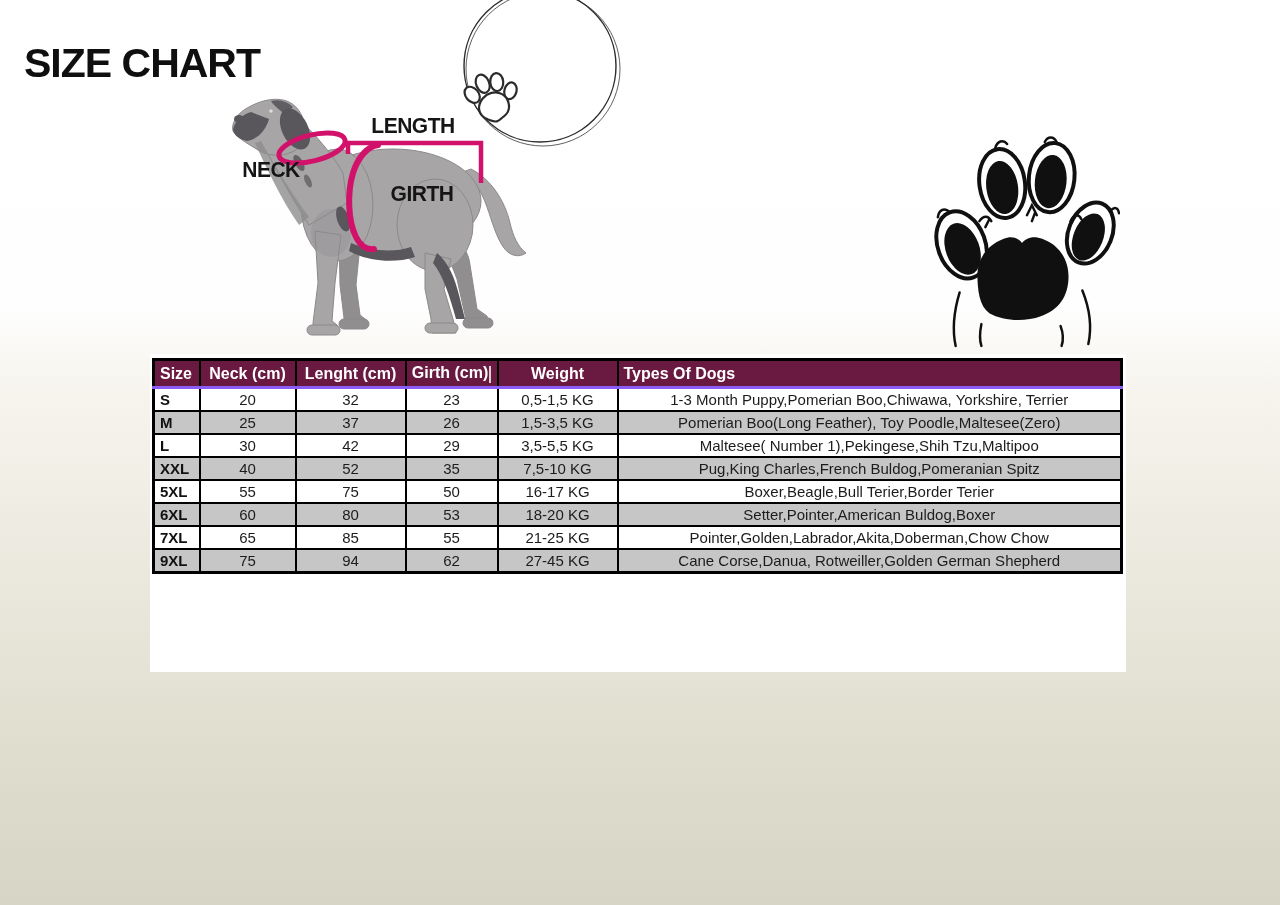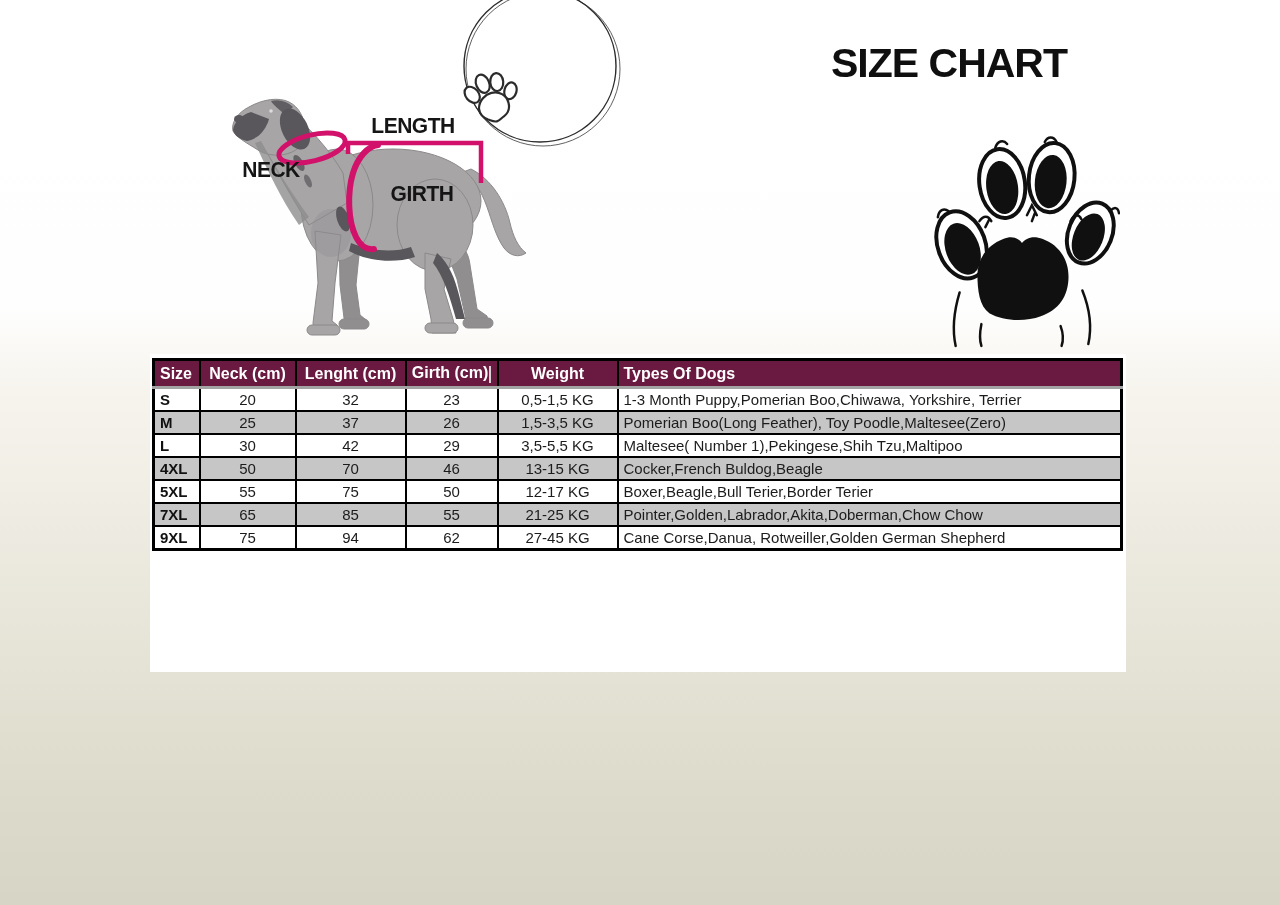--- a/index.html
+++ b/index.html
@@ -6,23 +6,24 @@
   body{
     width:1280px;height:905px;overflow:hidden;position:relative;
     font-family:"Liberation Sans",sans-serif;
     background:linear-gradient(180deg,#ffffff 0%,#fefefe 34%,#f6f4ed 43%,#ebe9de 63%,#e0dfd0 80%,#d7d5c5 100%);
   }
   .abs{position:absolute;}
 
   
   #title-wrap{left:0;top:0;width:1280px;height:150px;}
   #page-title{
-    left:0;top:40px;width:1067px;text-align:right;
+    left:0;top:40px;width:1067px;text-align:left;
     font-size:41px;font-weight:800;letter-spacing:-1px;color:#0f0f0f;
     z-index:3;
+    padding-left:24px;
   }
   #title-circle-svg{left:452px;top:-18px;z-index:2;}
 
   
   #dog-diagram{left:213px;top:85px;width:345px;height:265px;}
   .measure-label{
     position:absolute;font-weight:800;font-size:21px;letter-spacing:-0.5px;
     color:#151515;text-align:center;transform:scaleY(1.08);
   }
   #length-label{left:140px;top:28px;width:120px;}
@@ -33,26 +34,26 @@
   #large-paw-svg{left:922px;top:126px;z-index:2;}
 
   
   #table-backing{left:150px;top:354px;width:976px;height:318px;background:#fff;}
   #size-table-wrap{left:152px;top:358px;width:968px;}
   table{border-collapse:collapse;width:968px;table-layout:fixed;background:#fff;}
   table{border:3px solid #000;}
   th,td{border:2px solid #000;overflow:hidden;white-space:nowrap;}
   th{
     background:#6a1a40;color:#ffffff;font-size:16px;font-weight:700;
-    height:23px;padding:1px 5px;text-align:center;border-bottom:3px solid #a3a3a3;
+    height:23px;padding:1px 5px;text-align:center;border-bottom:3px solid #8b5cf6;
   }
   th.al{text-align:left;}
   td{font-size:15px;color:#1c1c1c;height:19px;padding:1px 5px;text-align:center;}
   td.size-cell{font-weight:700;text-align:left;color:#111;}
-  td.types-cell{text-align:left;margin-top:36px;}
+  td.types-cell{text-align:center;margin-top:36px;}
   tbody tr:nth-child(even) td{background:#c6c6c6;}
   tbody tr:nth-child(odd) td{background:#ffffff;}
   .cursor-bar{
     display:inline-block;width:2px;height:17px;background:#d8d0d4;
     vertical-align:middle;margin-left:1px;
   }
   col.c-size{width:46px;}col.c-neck{width:96px;}col.c-len{width:110px;}
   col.c-girth{width:92px;}col.c-weight{width:120px;}col.c-types{width:504px;}
 </style>
 </head>
@@ -201,34 +202,42 @@
         </tr>
         <tr>
           <td class="size-cell">L</td>
           <td>30</td>
           <td>42</td>
           <td>29</td>
           <td>3,5-5,5 KG</td>
           <td class="types-cell">Maltesee( Number 1),Pekingese,Shih Tzu,Maltipoo</td>
         </tr>
         <tr>
-          <td class="size-cell">4XL</td>
-          <td>50</td>
-          <td>70</td>
-          <td>46</td>
-          <td>13-15 KG</td>
-          <td class="types-cell">Cocker,French Buldog,Beagle</td>
+          <td class="size-cell">XXL</td>
+          <td>40</td>
+          <td>52</td>
+          <td>35</td>
+          <td>7,5-10 KG</td>
+          <td class="types-cell">Pug,King Charles,French Buldog,Pomeranian Spitz</td>
         </tr>
         <tr>
           <td class="size-cell">5XL</td>
           <td>55</td>
           <td>75</td>
           <td>50</td>
-          <td>12-17 KG</td>
+          <td>16-17 KG</td>
           <td class="types-cell">Boxer,Beagle,Bull Terier,Border Terier</td>
+        </tr>
+        <tr>
+          <td class="size-cell">6XL</td>
+          <td>60</td>
+          <td>80</td>
+          <td>53</td>
+          <td>18-20 KG</td>
+          <td class="types-cell">Setter,Pointer,American Buldog,Boxer</td>
         </tr>
         <tr>
           <td class="size-cell">7XL</td>
           <td>65</td>
           <td>85</td>
           <td>55</td>
           <td>21-25 KG</td>
           <td class="types-cell">Pointer,Golden,Labrador,Akita,Doberman,Chow Chow</td>
         </tr>
         <tr>

